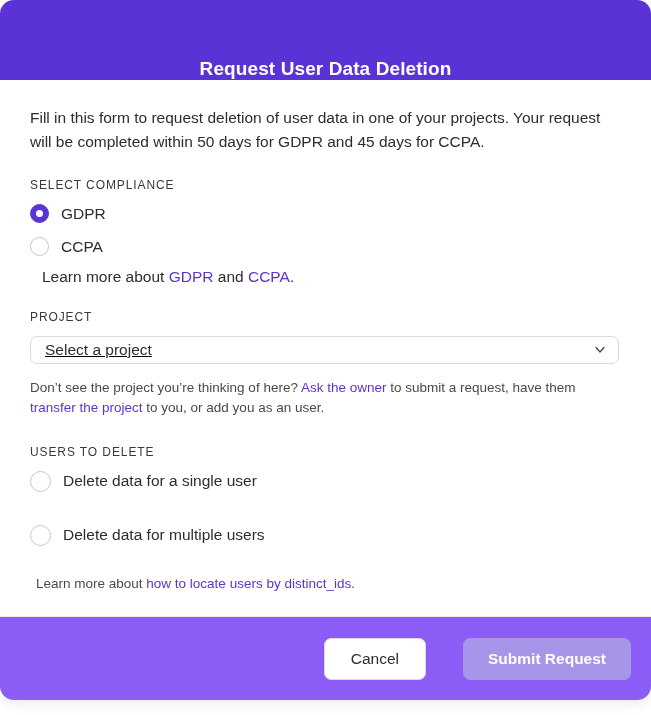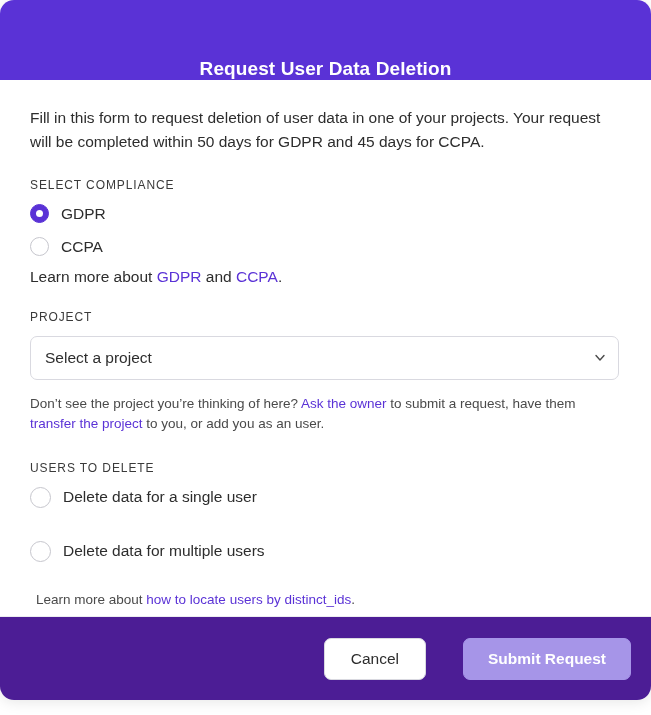--- a/index.html
+++ b/index.html
@@ -106,37 +106,38 @@
     border-radius: 50%;
     background: #ffffff;
   }
   .radio-label {
     font-size: 15.5px;
     color: #2d2d2d;
   }
   .learn-line {
     font-size: 15.5px;
     color: #2d2d2d;
-    margin: 0 0 24px 0;
+    margin: 0 0 24px 12px;
   }
   .learn-line.small {
     font-size: 13.5px;
     color: #4a4a4a;
     margin: 30px 0 0 6px;
   }
   a.link {
     color: #5a32d6;
     text-decoration: none;
     cursor: pointer;
   }
   .select-wrap {
     position: relative;
     width: 589px;
-    height: 44px;
+    height: 28px;
     margin-bottom: 14px;
+    text-decoration: underline;
   }
   .select-box {
     width: 100%;
     height: 100%;
     box-sizing: border-box;
     border: 1px solid #d9d9e0;
     border-radius: 7px;
     background: #ffffff;
     display: flex;
     align-items: center;
@@ -165,21 +166,21 @@
   .modal-footer {
     flex: 0 0 auto;
     height: 84px;
     box-sizing: border-box;
     border-top: 1px solid #ececf0;
     display: flex;
     align-items: center;
     justify-content: flex-end;
     padding: 0 20px 0 30px;
     gap: 14px;
-    background: #4c1d95;
+    background: #8b5cf6;
   }
   .btn {
     height: 42px;
     border-radius: 7px;
     font-size: 15.5px;
     display: inline-flex;
     align-items: center;
     justify-content: center;
     box-sizing: border-box;
     cursor: pointer;

